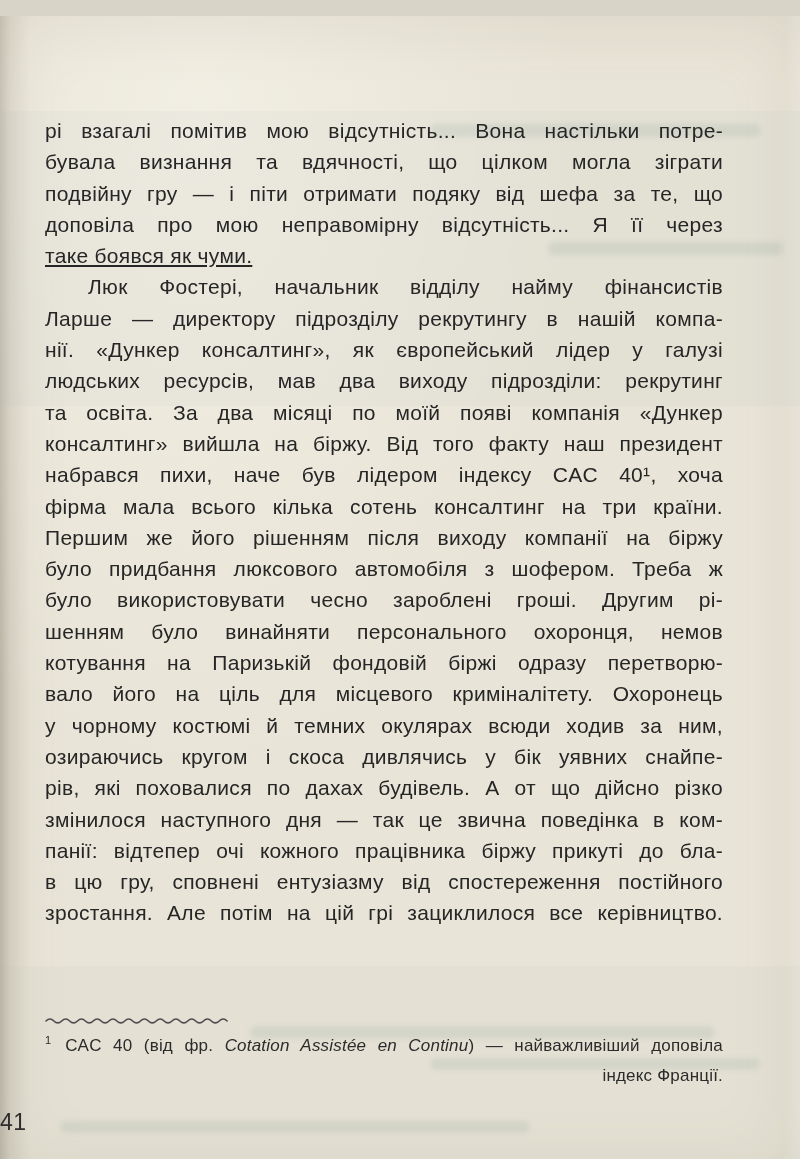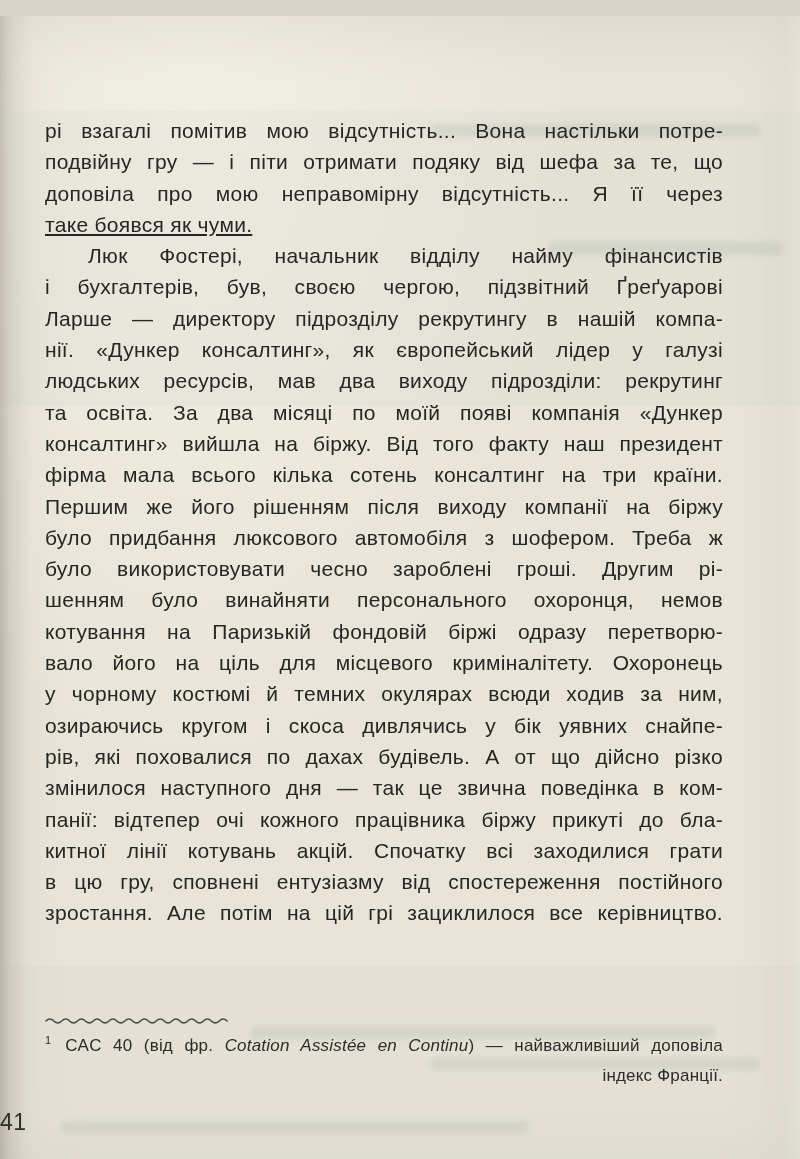--- a/index.html
+++ b/index.html
@@ -68,45 +68,45 @@
   <div class="tint-band tint-lower"></div>
   <div class="ghost g1"></div>
   <div class="ghost g2"></div>
   <div class="ghost g3"></div>
   <div class="ghost g4"></div>
   <div class="ghost g5"></div>
 
   <div class="textblock">
       <div class="para">
         <div class="line">рі взагалі помітив мою відсутність... Вона настільки потре-</div>
+        <div class="line">бувала визнання та вдячності, що цілком могла зіграти</div>
         <div class="line">подвійну гру — і піти отримати подяку від шефа за те, що</div>
         <div class="line">доповіла про мою неправомірну відсутність... Я її через</div>
         <div class="line no-just">таке боявся як чуми.</div>
       </div>
       <div class="para indent">
         <div class="line">Люк Фостері, начальник відділу найму фінансистів</div>
-        <div class="line">і бухгалтерів, був, своєю чергою, підзвітний Ґреґуарові</div>
         <div class="line">Ларше — директору підрозділу рекрутингу в нашій компа-</div>
         <div class="line">нії. «Дункер консалтинг», як європейський лідер у галузі</div>
         <div class="line">людських ресурсів, мав два виходу підрозділи: рекрутинг</div>
         <div class="line">та освіта. За два місяці по моїй появі компанія «Дункер</div>
         <div class="line">консалтинг» вийшла на біржу. Від того факту наш президент</div>
+        <div class="line">набрався пихи, наче був лідером індексу CAC 40¹, хоча</div>
         <div class="line">фірма мала всього кілька сотень консалтинг на три країни.</div>
         <div class="line">Першим же його рішенням після виходу компанії на біржу</div>
         <div class="line">було придбання люксового автомобіля з шофером. Треба ж</div>
         <div class="line">було використовувати чесно зароблені гроші. Другим рі-</div>
         <div class="line">шенням було винайняти персонального охоронця, немов</div>
         <div class="line">котування на Паризькій фондовій біржі одразу перетворю-</div>
         <div class="line">вало його на ціль для місцевого криміналітету. Охоронець</div>
         <div class="line">у чорному костюмі й темних окулярах всюди ходив за ним,</div>
         <div class="line">озираючись кругом і скоса дивлячись у бік уявних снайпе-</div>
         <div class="line">рів, які поховалися по дахах будівель. А от що дійсно різко</div>
         <div class="line">змінилося наступного дня — так це звична поведінка в ком-</div>
         <div class="line">панії: відтепер очі кожного працівника біржу прикуті до бла-</div>
-        <div class="line">китної лінії котувань акцій. Спочатку всі заходилися грати</div>
         <div class="line">в цю гру, сповнені ентузіазму від спостереження постійного</div>
         <div class="line">зростання. Але потім на цій грі зациклилося все керівництво.</div>
       </div>
     </div>
 
   <div class="footnote">
     <svg class="fn-divider" width="190" height="8" viewBox="0 0 193 8" aria-hidden="true">
       <path d="M1,5 q4,-4 8,0 t8,0 t8,0 t8,0 t8,0 t8,0 t8,0 t8,0 t8,0 t8,0 t8,0 t8,0 t8,0 t8,0 t8,0 t8,0 t8,0 t8,0 t8,0 t8,0 t8,0 t8,0 t8,0" fill="none" stroke="#4d4d4d" stroke-width="1.6" stroke-linecap="round"></path>
     </svg>
     <div class="fn-line1">

